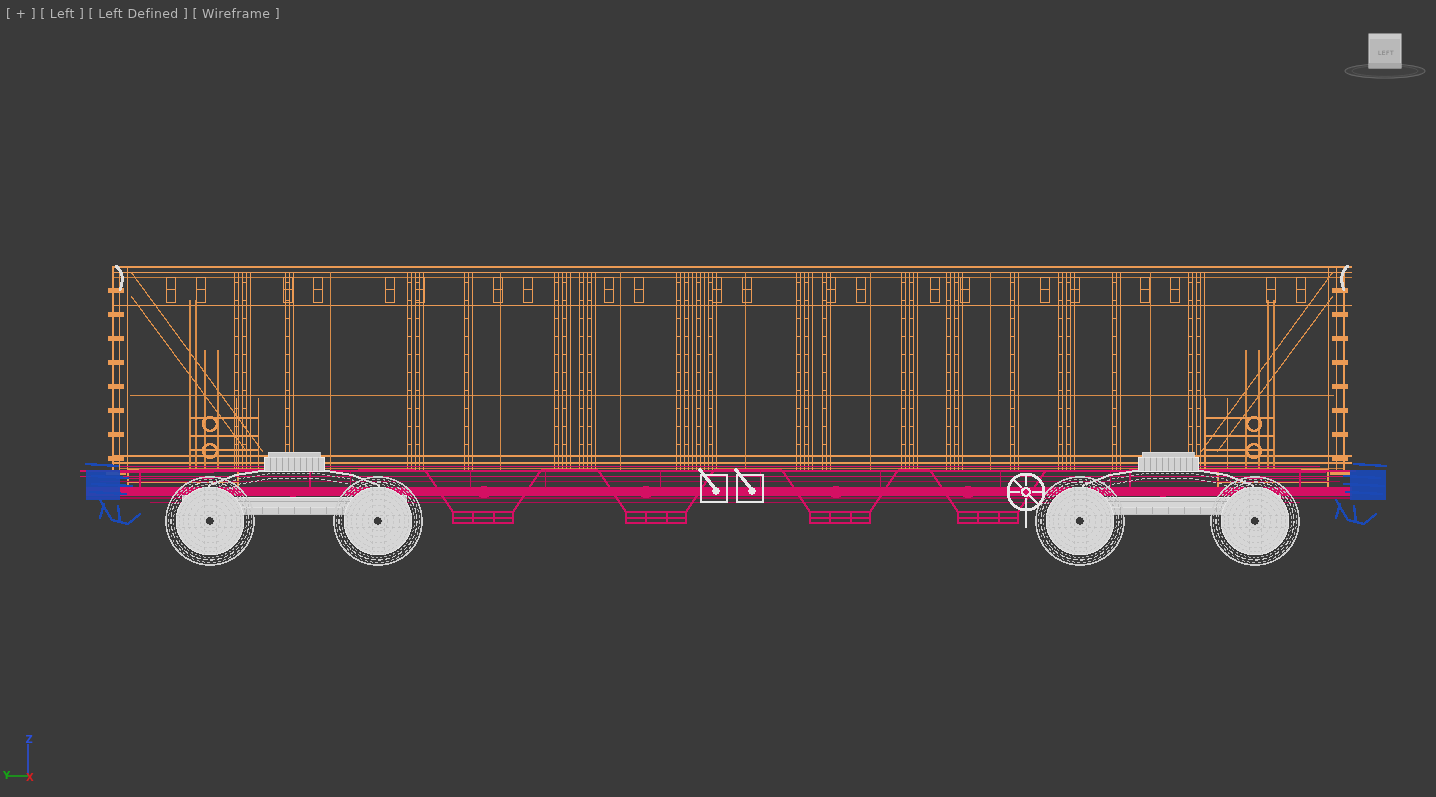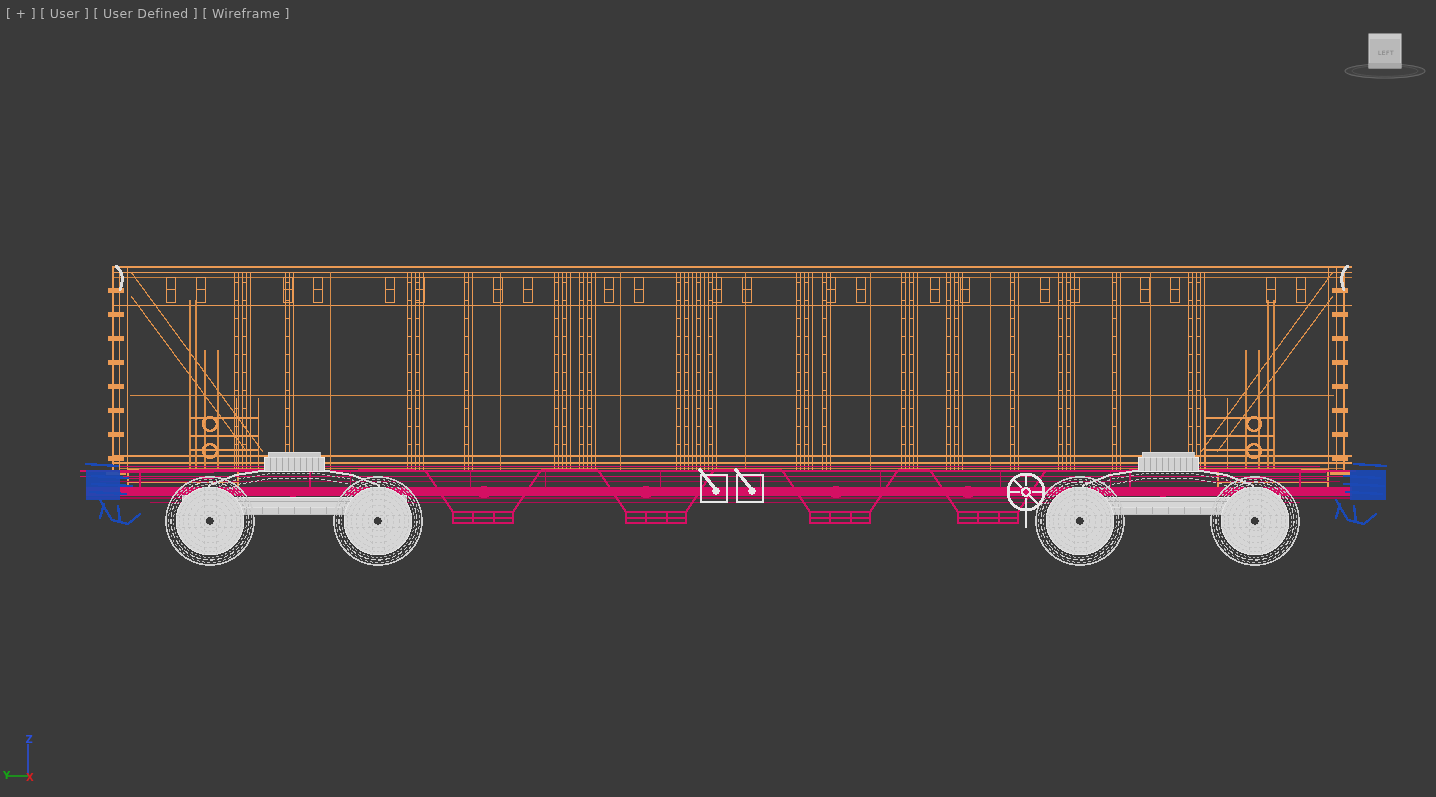--- a/index.html
+++ b/index.html
@@ -388,21 +388,21 @@
       </g>
       <path d="M1026 510 L1026 528" stroke="#e8e8e8" stroke-width="2" fill="none"></path>
     </g>
 
     <g fill="none" stroke="#dcdcdc" stroke-width="3" stroke-linecap="round">
       <path d="M116 266 q10 8 4 24"></path>
       <path d="M1348 266 q-10 8 -4 24"></path>
     </g>
   </svg>
 
-  <div id="viewport-label">[ + ] [ User ] [ User Defined ] [ Wireframe ]</div>
+  <div id="viewport-label">[ + ] [ Left ] [ Left Defined ] [ Wireframe ]</div>
 
   <div id="viewcube">
     <svg width="88" height="52" viewBox="0 0 88 52">
       <ellipse cx="44" cy="43" rx="40" ry="7" fill="none" stroke="#6d6d6d" stroke-width="1.2"></ellipse>
       <ellipse cx="44" cy="43" rx="33" ry="5.4" fill="none" stroke="#595959" stroke-width="1"></ellipse>
       <ellipse cx="44" cy="43" rx="40" ry="7" fill="#4a4a4a" opacity=".45"></ellipse>
       <rect x="28" y="6" width="32" height="34" fill="#b9b9b9" stroke="#d6d6d6" stroke-width="1"></rect>
       <rect x="28" y="6" width="32" height="5" fill="#c9c9c9"></rect>
       <rect x="28" y="35" width="32" height="5" fill="#a8a8a8"></rect>
     </svg>

